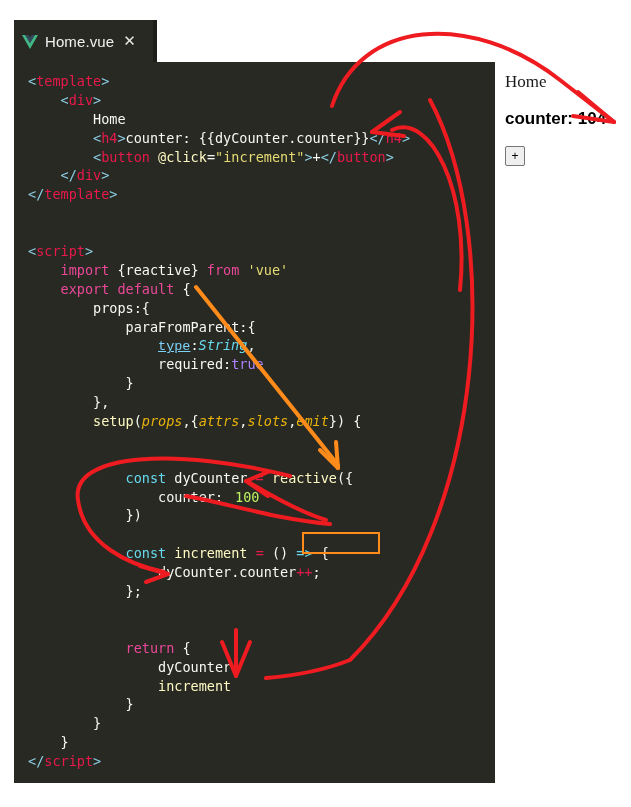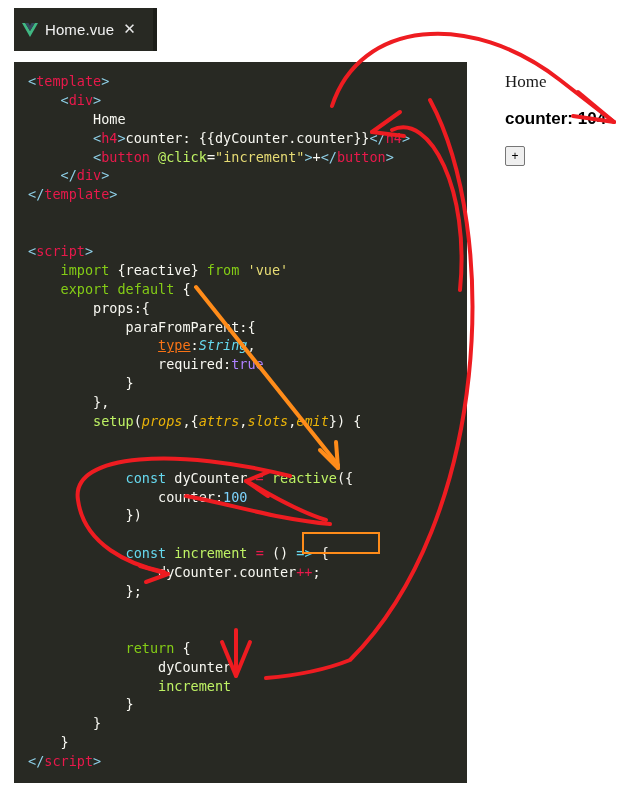--- a/index.html
+++ b/index.html
@@ -12,21 +12,21 @@
     height: 807px;
     position: relative;
     overflow: hidden;
     font-family: "Liberation Sans", sans-serif;
   }
 
   
   #editor-tabbar {
     position: absolute;
     left: 14px;
-    top: 8px;
+    top: 20px;
     width: 143px;
     height: 43px;
     background: #282923;
     display: flex;
     align-items: center;
     box-sizing: border-box;
     padding: 0 8px;
   }
   #editor-tabbar .tab-strip-edge {
     position: absolute;
@@ -58,47 +58,48 @@
   }
 
   
   #code-panel {
     position: absolute;
     left: 14px;
     top: 62px;
     width: 453px;
     height: 721px;
     background: #282923;
+    padding-left: 28px;
   }
   #code-text {
     position: absolute;
     left: 14px;
     top: 10px;
     font-family: "DejaVu Sans Mono", monospace;
     font-size: 13.5px;
     line-height: 18.9px;
     white-space: pre;
     color: #f8f8f2;
   }
   .ln { display: block; height: 18.9px; }
 
   
   .pun-ang { color: #8fd0e8; }     
   .tag     { color: #e8194b; }     
-  .kw      { color: #84cc16; }     
-  .attr    { color: #bef264; text-align: right; }     
+  .kw      { color: #ec4899; }     
+  .attr    { color: #fef9c3; text-align: right; }     
   .str     { color: #e6db74; }     
   .plain   { color: #f8f8f2; }     
   .param   { color: #eab308; font-style: italic; }  
   .type    { color: #66d9ef; font-style: italic; }  
   .ctrl    { color: #66d9ef; }  
-  .num     { color: #7dd3fc; }     
+  .num     { color: #bef264; margin-left: 12px; }     
   .bool    { color: #ae81ff; }     
   .op      { color: #e8194b; }     
-  .propname{ color: #f97316; text-decoration: underline; }
+  .propname{ color: #7dd3fc; text-decoration: underline; font-family: Liberation Mono, monospace; }
 
   
   #preview {
     position: absolute;
     left: 505px;
     top: 72px;
     width: 126px;
   }
   #preview-home {
     font-size: 17px;

